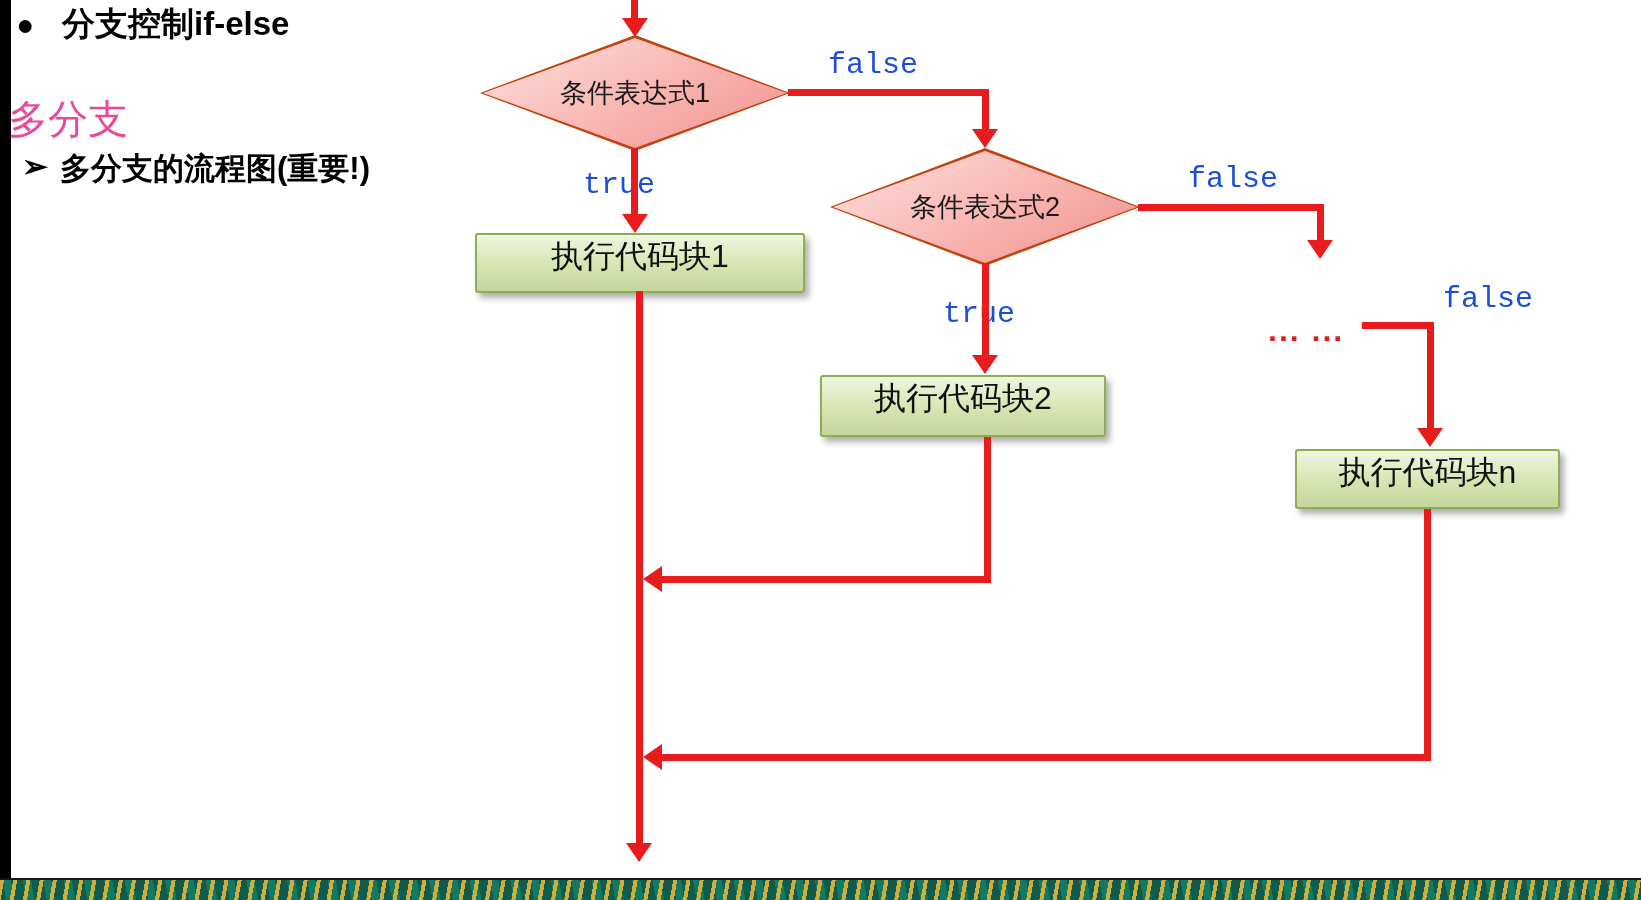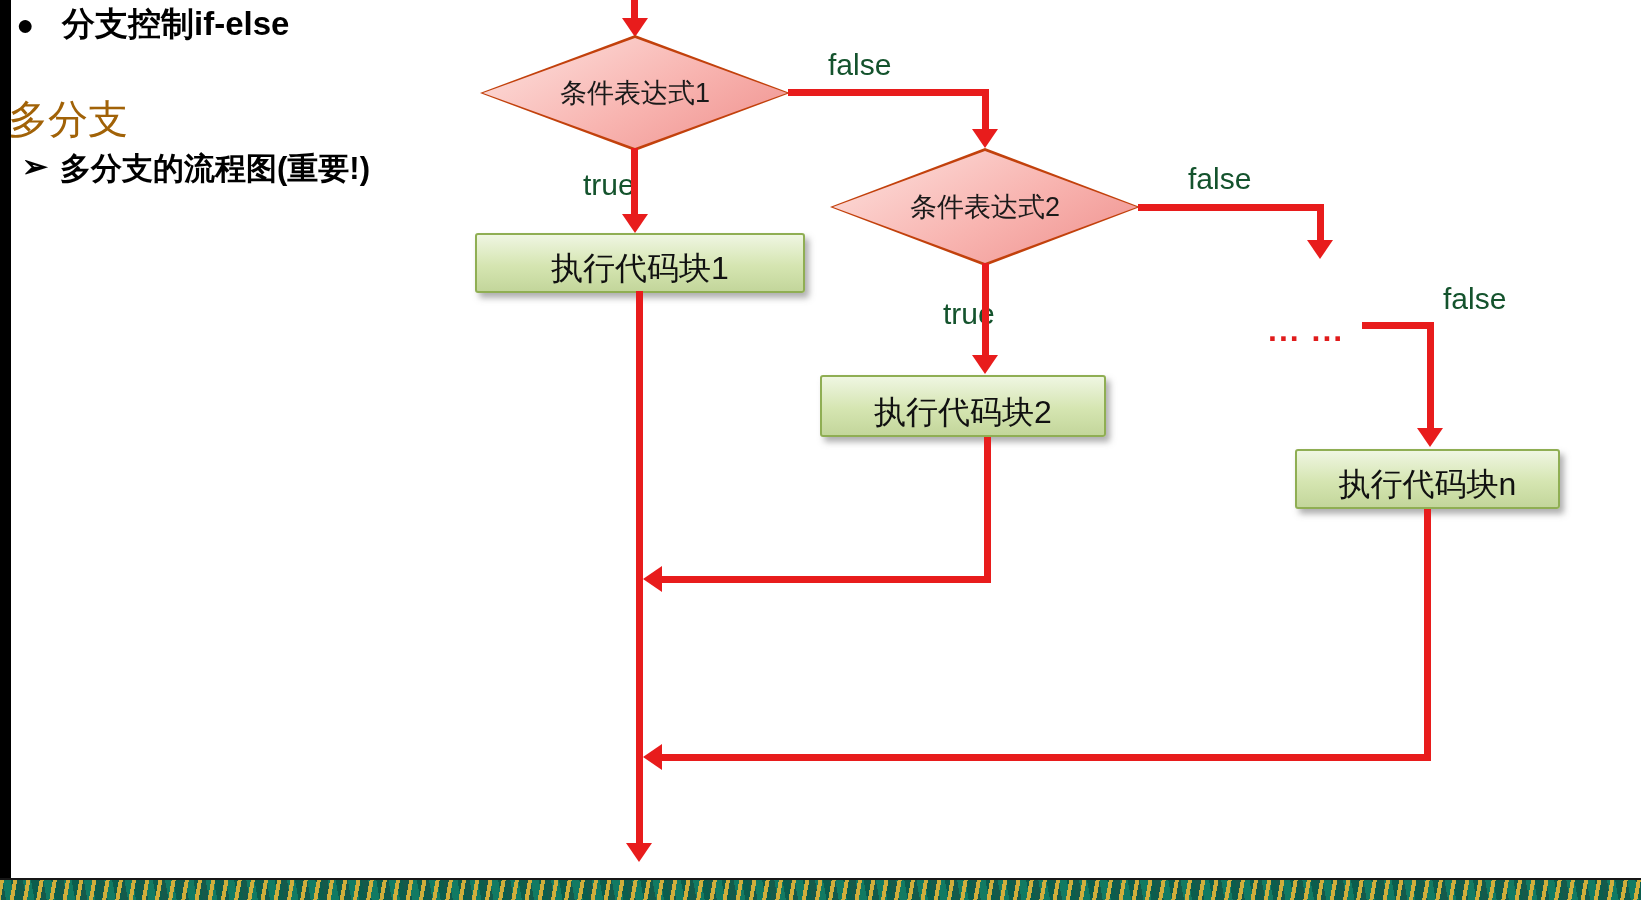--- a/index.html
+++ b/index.html
@@ -12,44 +12,44 @@
   .band { position:absolute; left:0; top:878px; width:1641px; height:22px; z-index:6;
     border-top:2px solid #161616;
     background:
       repeating-linear-gradient(100deg, rgba(218,178,58,.95) 0 4px, rgba(218,178,58,0) 4px 13px),
       repeating-linear-gradient(80deg, #145a4b 0 6px, #117a63 6px 14px, #0b5d4d 14px 20px);
   }
 
   
   .bullet   { position:absolute; left:16px; top:8px;  font-size:30px; color:#000; }
   .title    { position:absolute; left:62px; top:2px;  font-size:33px; font-weight:bold; color:#000; }
-  .subtitle { position:absolute; left:8px;  top:92px; font-size:40px; color:#a16207; }
+  .subtitle { position:absolute; left:8px;  top:92px; font-size:40px; color:#ec4899; }
   .listrow  { position:absolute; left:22px; top:148px; font-size:31px; font-weight:bold; color:#000; display:flex; gap:12px; align-items:flex-start; }
 
   
   .hline,.vline { position:absolute; background:#e81c1c; }
   .hline { height:7px; }
   .vline { width:7px; }
   .ah-down { position:absolute; width:0; height:0;
     border-left:13px solid transparent; border-right:13px solid transparent; border-top:19px solid #e81c1c; }
   .ah-left { position:absolute; width:0; height:0;
     border-top:13px solid transparent; border-bottom:13px solid transparent; border-right:19px solid #e81c1c; }
 
   
   .diamond { position:absolute; clip-path:polygon(50% 0,100% 50%,50% 100%,0 50%); background:#c2410c; }
   .diamond .inner { position:absolute; left:3px; top:3px; right:3px; bottom:3px;
     clip-path:polygon(50% 0,100% 50%,50% 100%,0 50%);
     background:linear-gradient(150deg,#fde2df 0%,#f8b4b0 55%,#ef908d 100%);
     display:flex; align-items:center; justify-content:center; font-size:27px; color:#1a1a1a; }
   .pbox { position:absolute; border:2px solid #8fae53; border-radius:3px;
     background:linear-gradient(180deg,#eff6e2 0%,#d5e5b1 55%,#c3d69b 100%);
     box-shadow:4px 5px 6px rgba(110,110,110,.55);
-    display:flex; align-items:flex-end; justify-content:center; font-size:32px; color:#111; }
+    display:flex; align-items:flex-start; justify-content:center; font-size:32px; color:#111; }
 
-  .lbl { position:absolute; font-size:30px; color:#14532d; }
+  .lbl { position:absolute; font-size:30px; color:#1d4ed8;font-family:Liberation Mono, monospace; }
   .red-ellipsis { position:absolute; font-size:32px; font-weight:bold; color:#e01b1b; letter-spacing:2px; }
 </style>
 </head>
 <body>
 
 <div class="stage">
 
   <span class="bullet">●</span>
   <h1 class="title">分支控制if-else</h1>
   <div class="subtitle">多分支</div>

